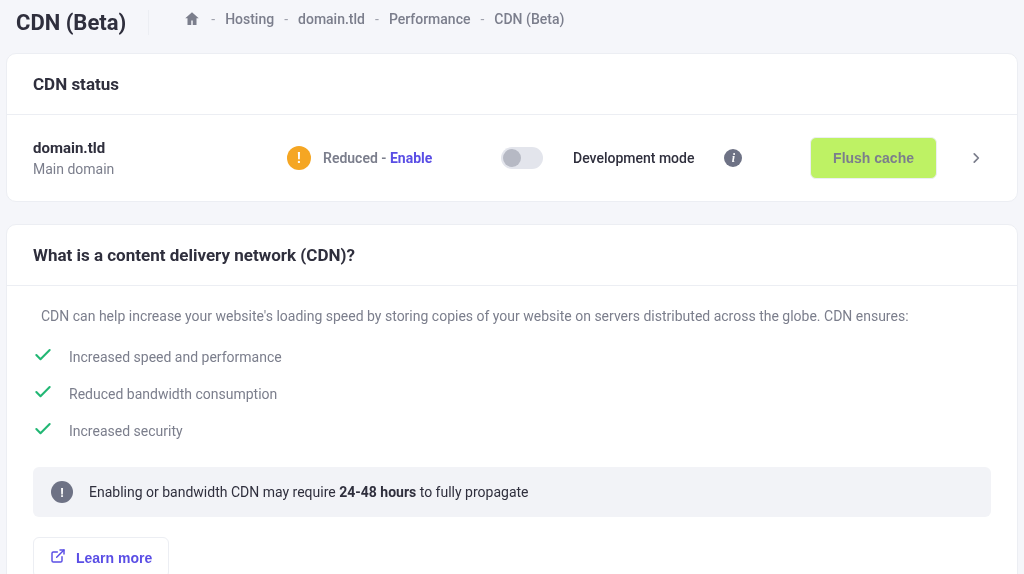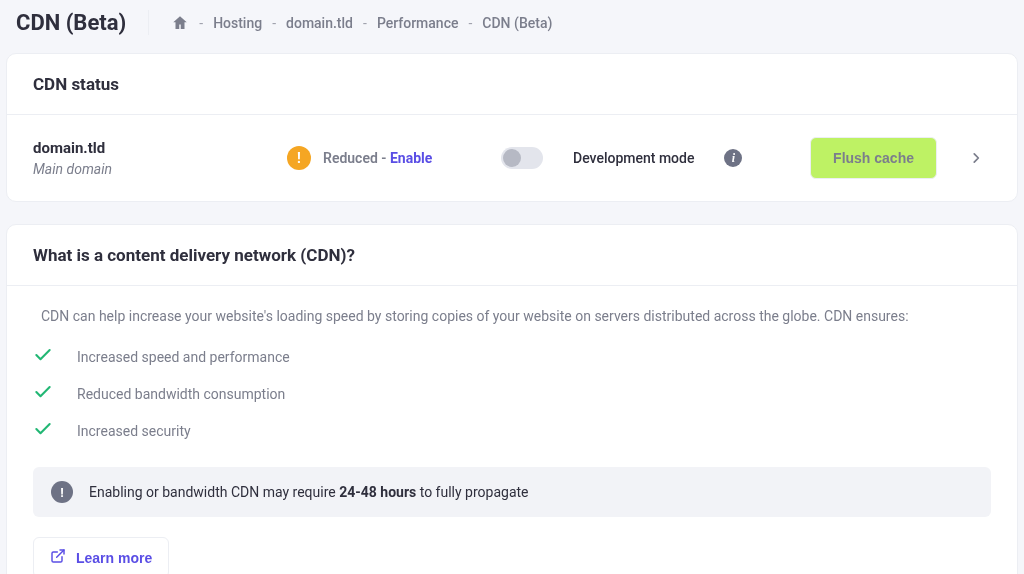--- a/index.html
+++ b/index.html
@@ -18,21 +18,21 @@
     margin:0;
     font-family:-apple-system,BlinkMacSystemFont,"Segoe UI",Roboto,Helvetica,Arial,sans-serif;
     background:var(--bg);
     color:var(--text);
     font-size:14px;
     width:1024px;
   }
   .page{padding:0 6px 24px;}
   
   .header{
-    display:flex;align-items:center;gap:22px;
+    display:flex;align-items:flex-start;gap:34px;
     padding:10px 10px 18px;
   }
   .page-title{
     font-size:22px;font-weight:700;color:var(--text);
     padding-right:22px;
     border-right:1px solid var(--border);
   }
   .breadcrumbs{display:flex;align-items:center;gap:10px;color:var(--muted);font-size:14px;}
   .crumb{display:flex;align-items:center;gap:10px;}
   .crumb-sep{color:var(--muted);opacity:.7;}
@@ -51,21 +51,21 @@
     font-size:17px;font-weight:700;
     border-bottom:1px solid var(--border);
   }
   
   .status-row{
     display:flex;align-items:center;gap:24px;
     padding:22px 26px;
   }
   .domain-col{flex:0 0 230px;}
   .domain-name{font-weight:700;font-size:15px;color:var(--text);}
-  .domain-sub{color:var(--muted);margin-top:4px;font-style:italic;}
+  .domain-sub{color:var(--muted);margin-top:4px;}
   .state-col{flex:0 0 190px;display:flex;align-items:center;gap:12px;}
   .warn-dot{
     width:24px;height:24px;border-radius:50%;
     background:var(--warn);
     display:flex;align-items:center;justify-content:center;
     color:#fff;font-weight:700;font-size:14px;
   }
   .state-text{color:var(--muted);font-weight:600;}
   .enable-link{color:var(--accent);font-weight:700;cursor:pointer;}
   .dev-col{flex:1;display:flex;align-items:center;gap:30px;}
@@ -90,21 +90,21 @@
     cursor:pointer;
   }
   .chevron{
     flex:0 0 30px;display:flex;align-items:center;justify-content:center;
     color:var(--muted);cursor:pointer;
   }
   
   .info-body{padding:22px 26px;color:var(--muted);}
   .info-lead{margin:0 8px 14px;}
   .benefits{list-style:none;padding:0;margin:0 0 18px;}
-  .benefits li{display:flex;align-items:center;gap:24px;padding:7px 0;}
+  .benefits li{display:flex;align-items:center;gap:16px;padding:7px 0;}
   .check{color:var(--ok);}
   .notice{
     background:var(--chip);border-radius:6px;
     display:flex;align-items:center;gap:16px;
     padding:14px 18px;margin-bottom:20px;color:var(--text);
   }
   .notice-dot{
     width:22px;height:22px;border-radius:50%;background:#6e7285;color:#fff;
     display:flex;align-items:center;justify-content:center;
     font-weight:700;font-size:13px;

